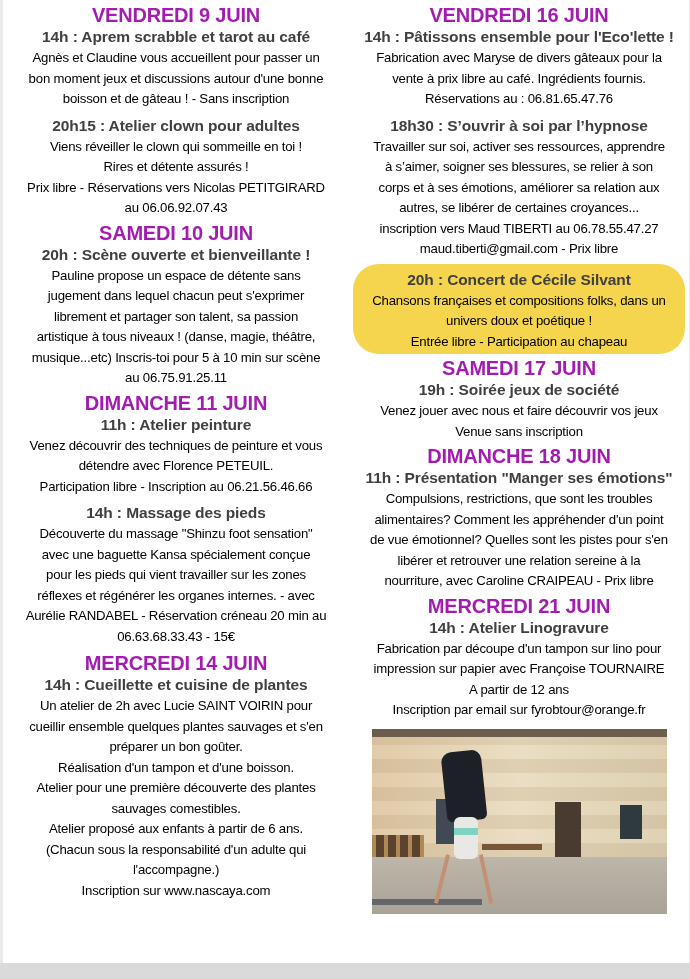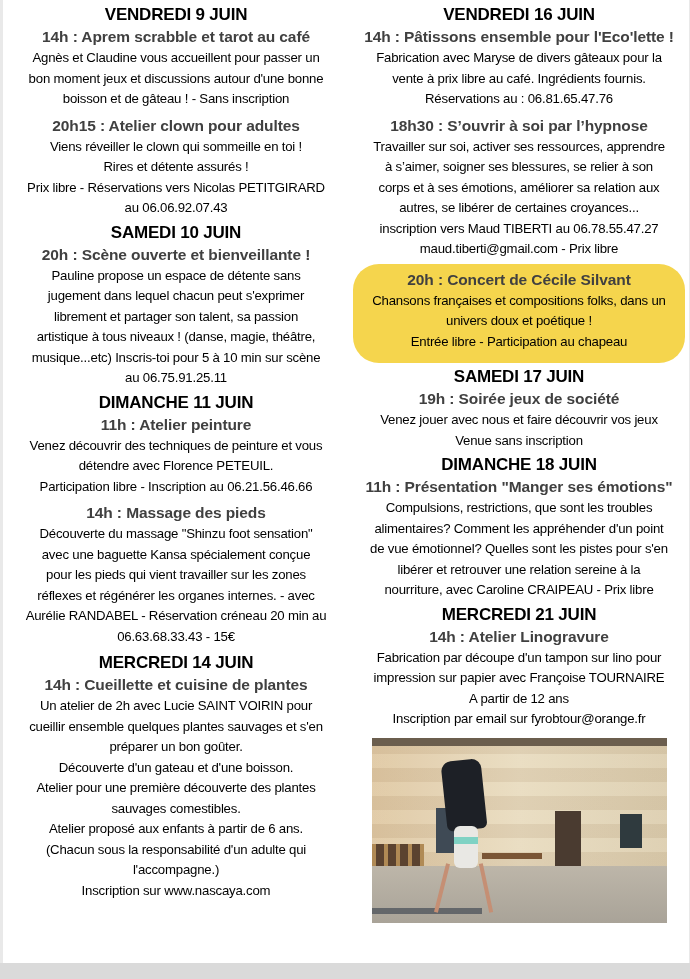--- a/index.html
+++ b/index.html
@@ -12,35 +12,35 @@
   .page {
     position: absolute; left: 3px; top: 0; width: 686px; height: 963px;
     background: #ffffff;
   }
   .col {
     position: absolute; top: 0; text-align: center;
   }
   .col.left { left: 0; width: 346px; }
   .col.right { left: 346px; width: 340px; }
   .day {
-    color: #000000; font-weight: bold; font-size: 17px;
+    color: #a21caf; font-weight: bold; font-size: 20px;
     line-height: 20px; letter-spacing: -0.2px;
     font-family: "Liberation Sans", sans-serif;
   }
   .title {
     font-weight: bold; font-size: 15.5px; line-height: 23px; color: #404040;
     letter-spacing: -0.1px;
   }
   .desc {
     font-size: 13.2px; line-height: 20.5px; color: #000000; letter-spacing: -0.2px;
   }
   .ev { margin-bottom: 4px; }
   .highlight {
     background: #f5d54d; border-radius: 26px;
-    margin: 2px 0 4px 4px; width: 332px; padding: 4px 0 11px 0;
+    margin: 2px 0 4px 4px; width: 332px; padding: 4px 0 2px 0;
   }
   .photo {
     position: relative; margin: 8px auto 0 auto; width: 295px; height: 185px;
     overflow: hidden;
     background: linear-gradient(180deg, #d9c9a7 0%, #e4d5b5 40%, #cbbfa3 62%, #b3aea2 72%, #a9a499 100%);
   }
   .photo .wall { position:absolute; left:0; top:0; width:100%; height:128px;
     background: repeating-linear-gradient(0deg, rgba(150,120,90,0.12) 0 14px, rgba(255,255,255,0.05) 14px 28px), linear-gradient(90deg,#e0c9a4,#e9dcc0 50%,#ddcfb0); }
   .photo .roof { position:absolute; left:0; top:0; width:100%; height:8px; background:#6b5e4e; }
   .photo .door { position:absolute; left:183px; top:73px; width:26px; height:55px; background:#4a3b30; }
@@ -113,21 +113,21 @@
       </div>
     </div>
 
     <div style="margin-top:6px;">
       <div class="day">MERCREDI 14 JUIN</div>
       <div class="ev">
         <div class="title">14h : Cueillette et cuisine de plantes</div>
         <div class="desc">Un atelier de 2h avec Lucie SAINT VOIRIN pour</div>
         <div class="desc">cueillir ensemble quelques plantes sauvages et s'en</div>
         <div class="desc">préparer un bon goûter.</div>
-        <div class="desc">Découverte d'un gateau et d'une boisson.</div>
+        <div class="desc">Réalisation d'un tampon et d'une boisson.</div>
         <div class="desc">Atelier pour une première découverte des plantes</div>
         <div class="desc">sauvages comestibles.</div>
         <div class="desc">Atelier proposé aux enfants à partir de 6 ans.</div>
         <div class="desc">(Chacun sous la responsabilité d'un adulte qui</div>
         <div class="desc">l'accompagne.)</div>
         <div class="desc">Inscription sur www.nascaya.com</div>
       </div>
     </div>
   </div>
 

